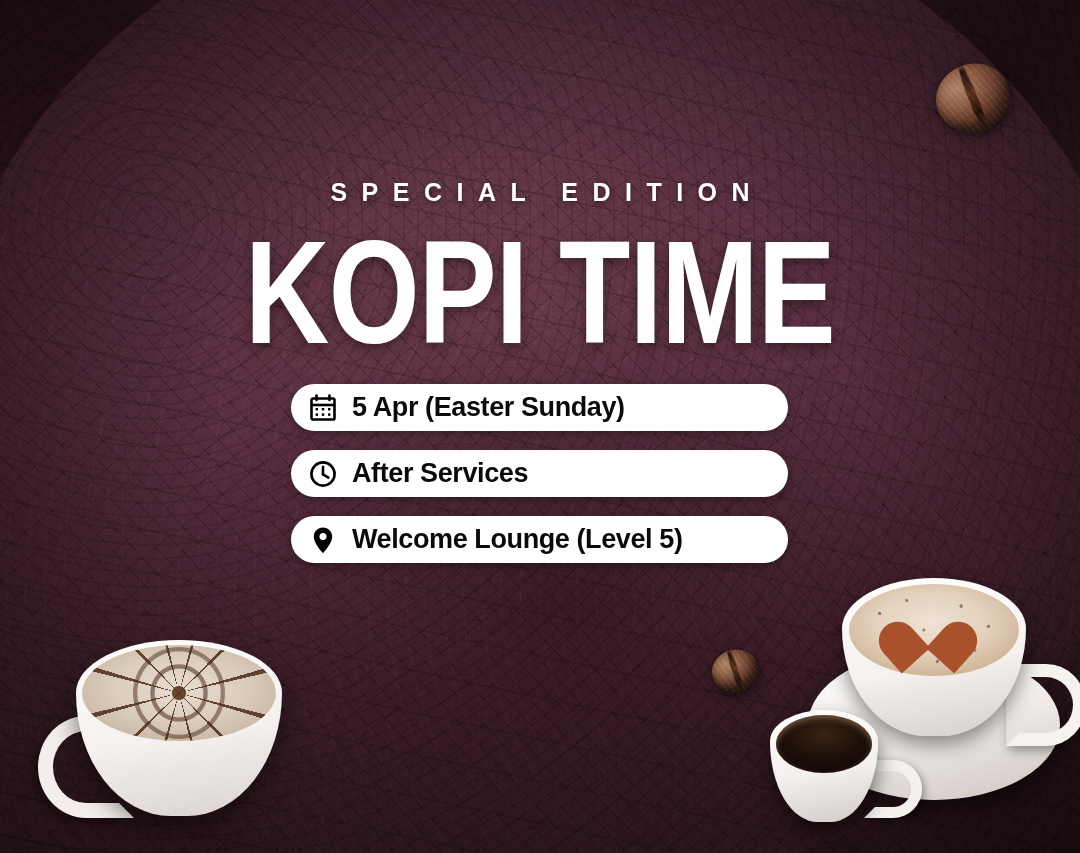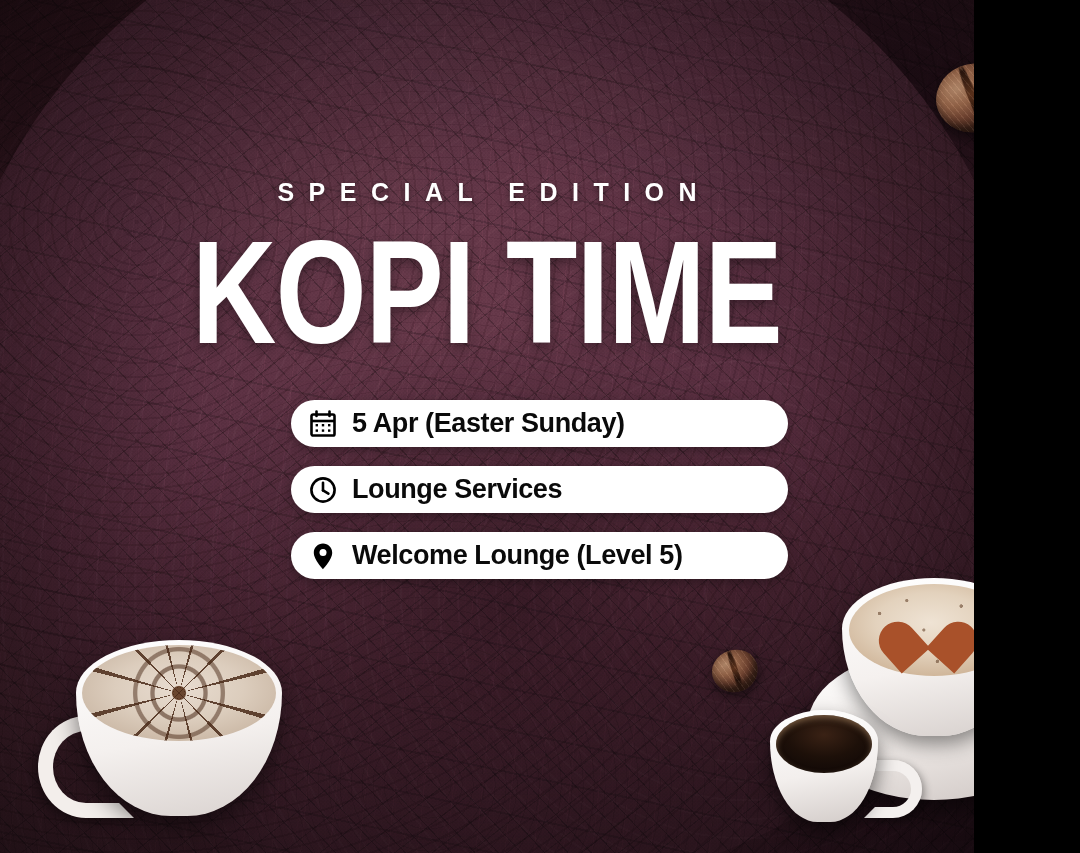--- a/index.html
+++ b/index.html
@@ -2,21 +2,21 @@
 <html><head>
 <meta charset="utf-8">
 <style>
   html, body {
     margin: 0;
     padding: 0;
     background: #000;
   }
   .poster {
     position: relative;
-    width: 974px;
+    width: 1080px;
     height: 853px;
     overflow: hidden;
     font-family: "Liberation Sans", sans-serif;
     background: #0f766e;
   }
 
   
   .bg-base {
     position: absolute;
     inset: 0;
@@ -120,21 +120,21 @@
     letter-spacing: -1px;
     transform: scaleX(.80);
     text-shadow: 0 4px 14px rgba(0,0,0,.40);
     white-space: nowrap;
   }
 
   
   .pills {
     position: absolute;
     left: 291px;
-    top: 400px;
+    top: 384px;
     width: 497px;
   }
   .pill {
     display: flex;
     align-items: center;
     height: 47px;
     background: #ffffff;
     border-radius: 24px;
     margin-bottom: 19px;
     padding-left: 17px;
@@ -414,21 +414,21 @@
       </div>
 
       <div class="pill">
         <span class="pill-icon">
           <svg width="28" height="28" viewBox="0 0 28 28">
             <circle cx="14" cy="14" r="11.6" fill="none" stroke="#000" stroke-width="2.6"></circle>
             <line x1="14" y1="6.8" x2="14" y2="14.4" stroke="#000" stroke-width="2.6" stroke-linecap="round"></line>
             <line x1="14" y1="14.4" x2="19.4" y2="17.6" stroke="#000" stroke-width="2.6" stroke-linecap="round"></line>
           </svg>
         </span>
-        <span class="pill-text">Lounge Services</span>
+        <span class="pill-text">After Services</span>
       </div>
 
       <div class="pill">
         <span class="pill-icon">
           <svg width="28" height="28" viewBox="0 0 28 28">
             <path d="M14 1.6c-5.1 0-9.2 4.1-9.2 9.2 0 6.8 9.2 16.4 9.2 16.4s9.2-9.6 9.2-16.4c0-5.1-4.1-9.2-9.2-9.2z" fill="#000"></path>
             <circle cx="14" cy="10.6" r="3.5" fill="#fff"></circle>
           </svg>
         </span>
         <span class="pill-text">Welcome Lounge (Level 5)</span>

